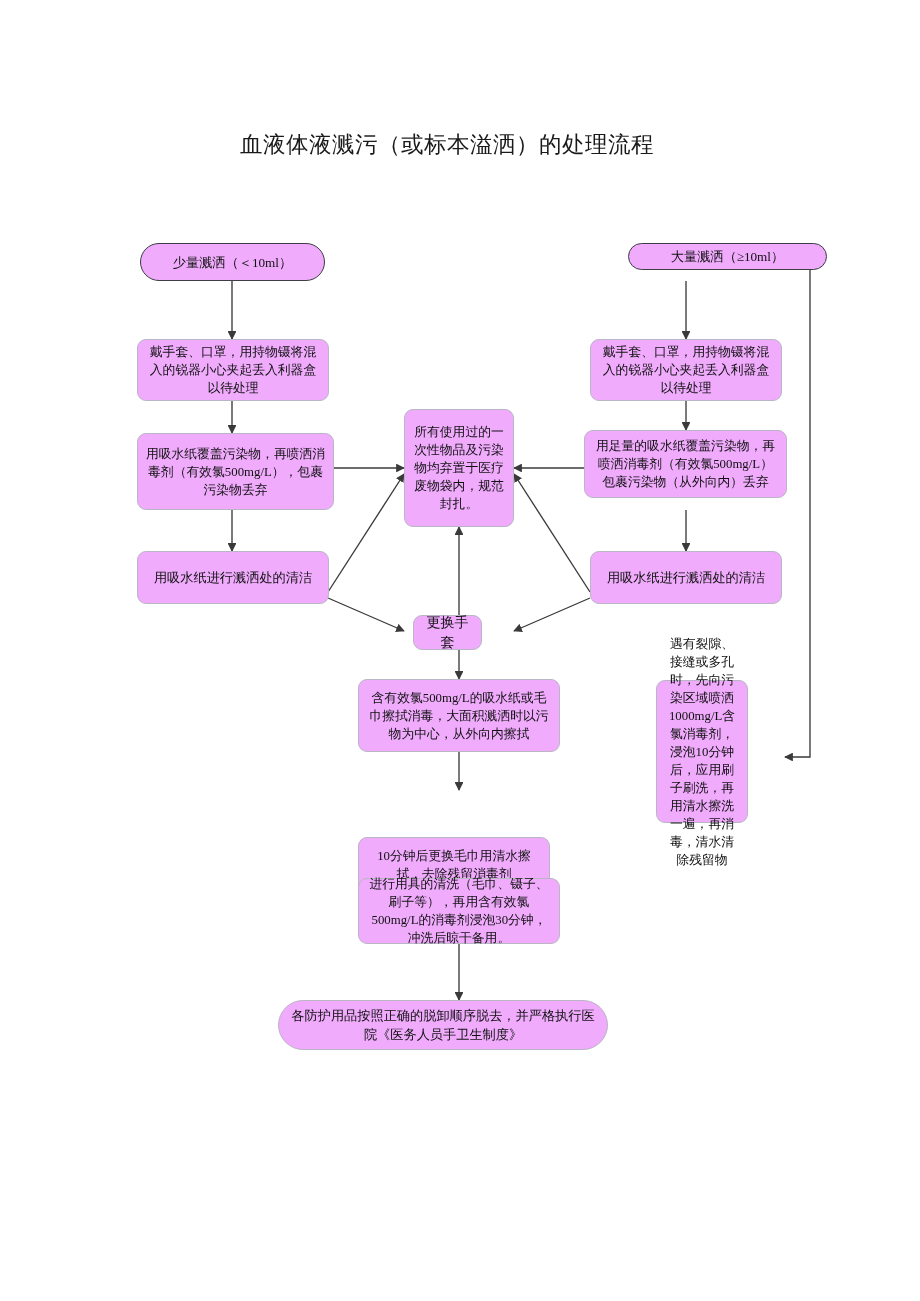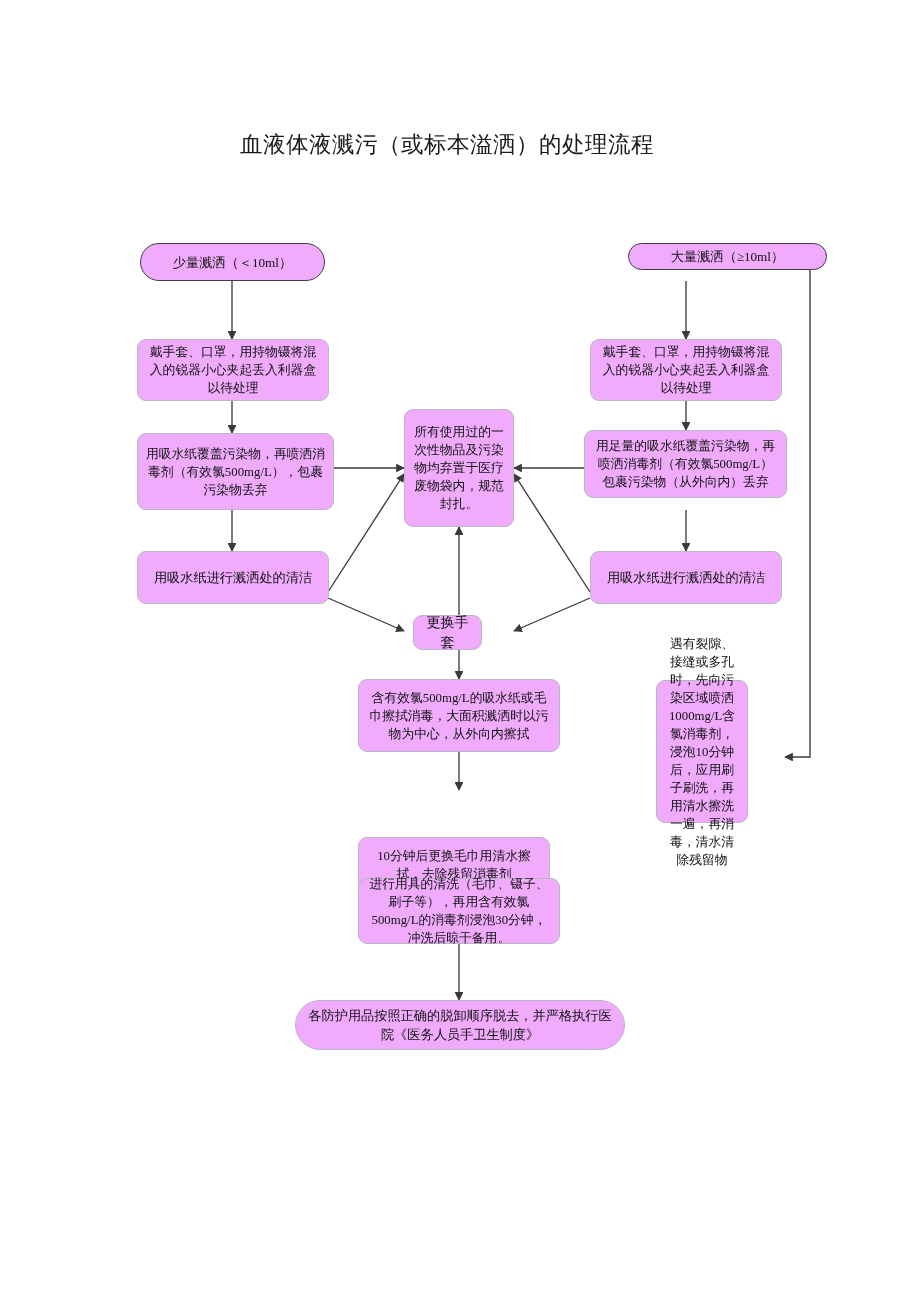--- a/index.html
+++ b/index.html
@@ -178,18 +178,18 @@
     </div>
 
     <div class="node process fs125" style="left:358px; top:878px; width:202px; height:66px;">
       <span class="txt">进行用具的清洗（毛巾、镊子、刷子等），再用含有效氯500mg/L的消毒剂浸泡30分钟，冲洗后晾干备用。</span>
     </div>
 
     <div class="node process fs125" style="left:656px; top:680px; width:92px; height:143px;">
       <span class="txt">遇有裂隙、接缝或多孔时，先向污染区域喷洒1000mg/L含氯消毒剂，浸泡10分钟后，应用刷子刷洗，再用清水擦洗一遍，再消毒，清水清除残留物</span>
     </div>
 
-    <div class="node terminator fs13" style="left:295px; top:1000px; width:330px; height:50px; border-color:#b9b6c6;">
+    <div class="node terminator fs13" style="left:278px; top:1000px; width:330px; height:50px; border-color:#b9b6c6;">
       <span class="txt">各防护用品按照正确的脱卸顺序脱去，并严格执行医院《医务人员手卫生制度》</span>
     </div>
 
   </div>
 </div>
 
 </body></html>

